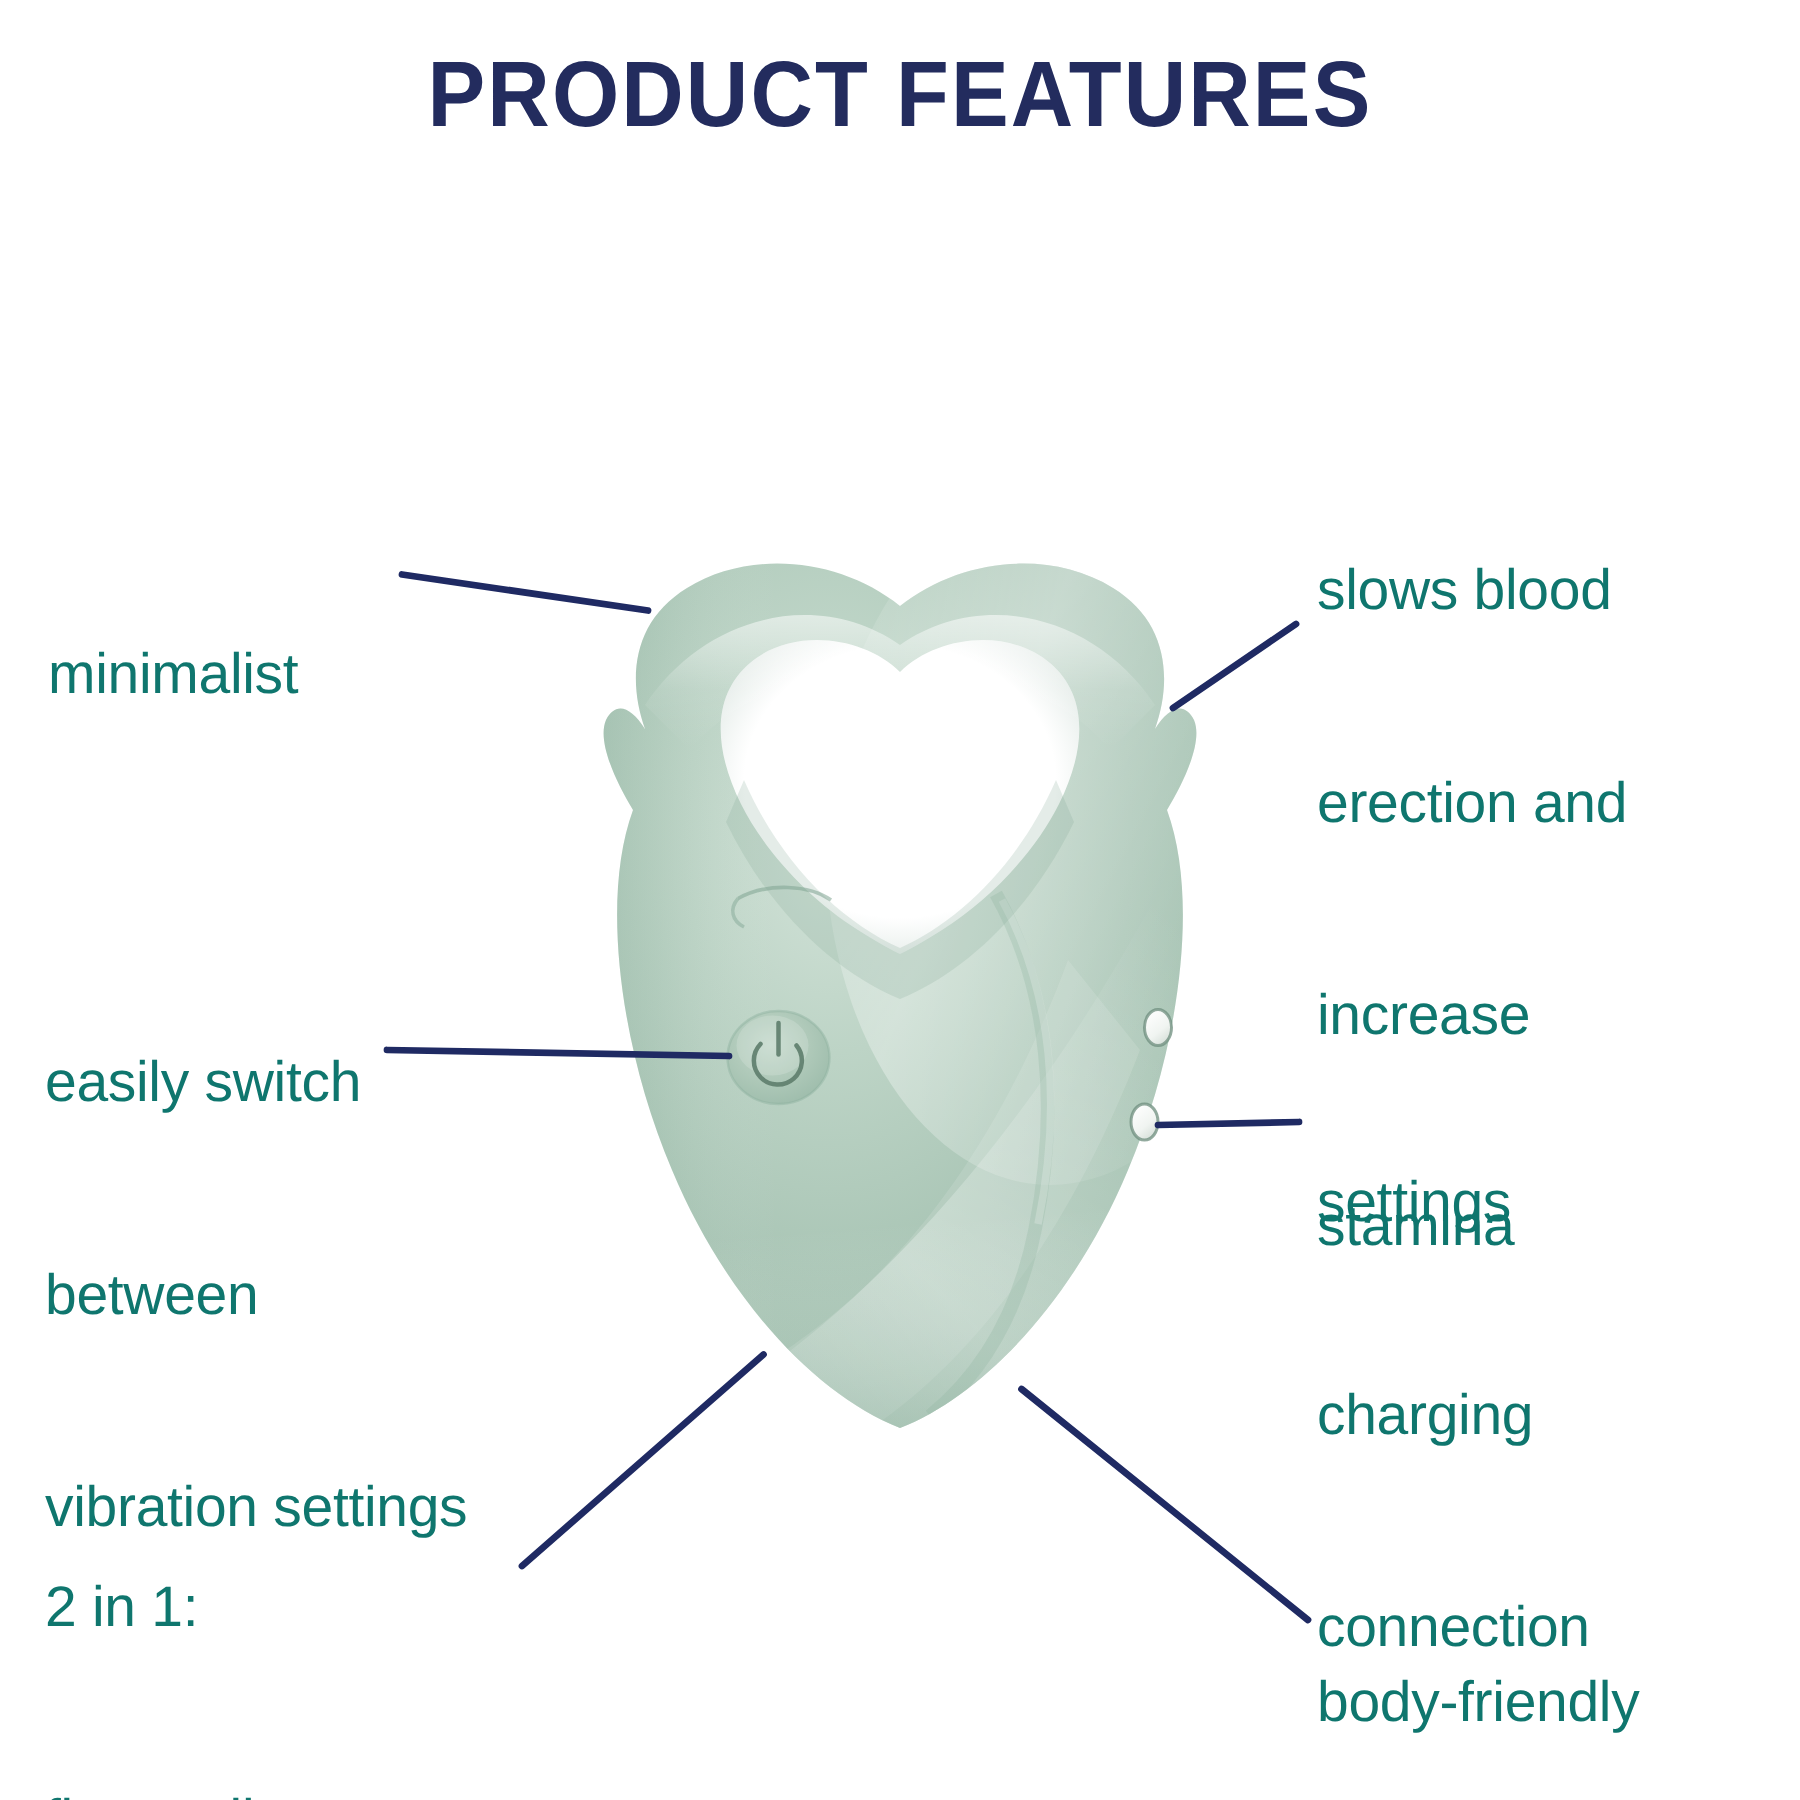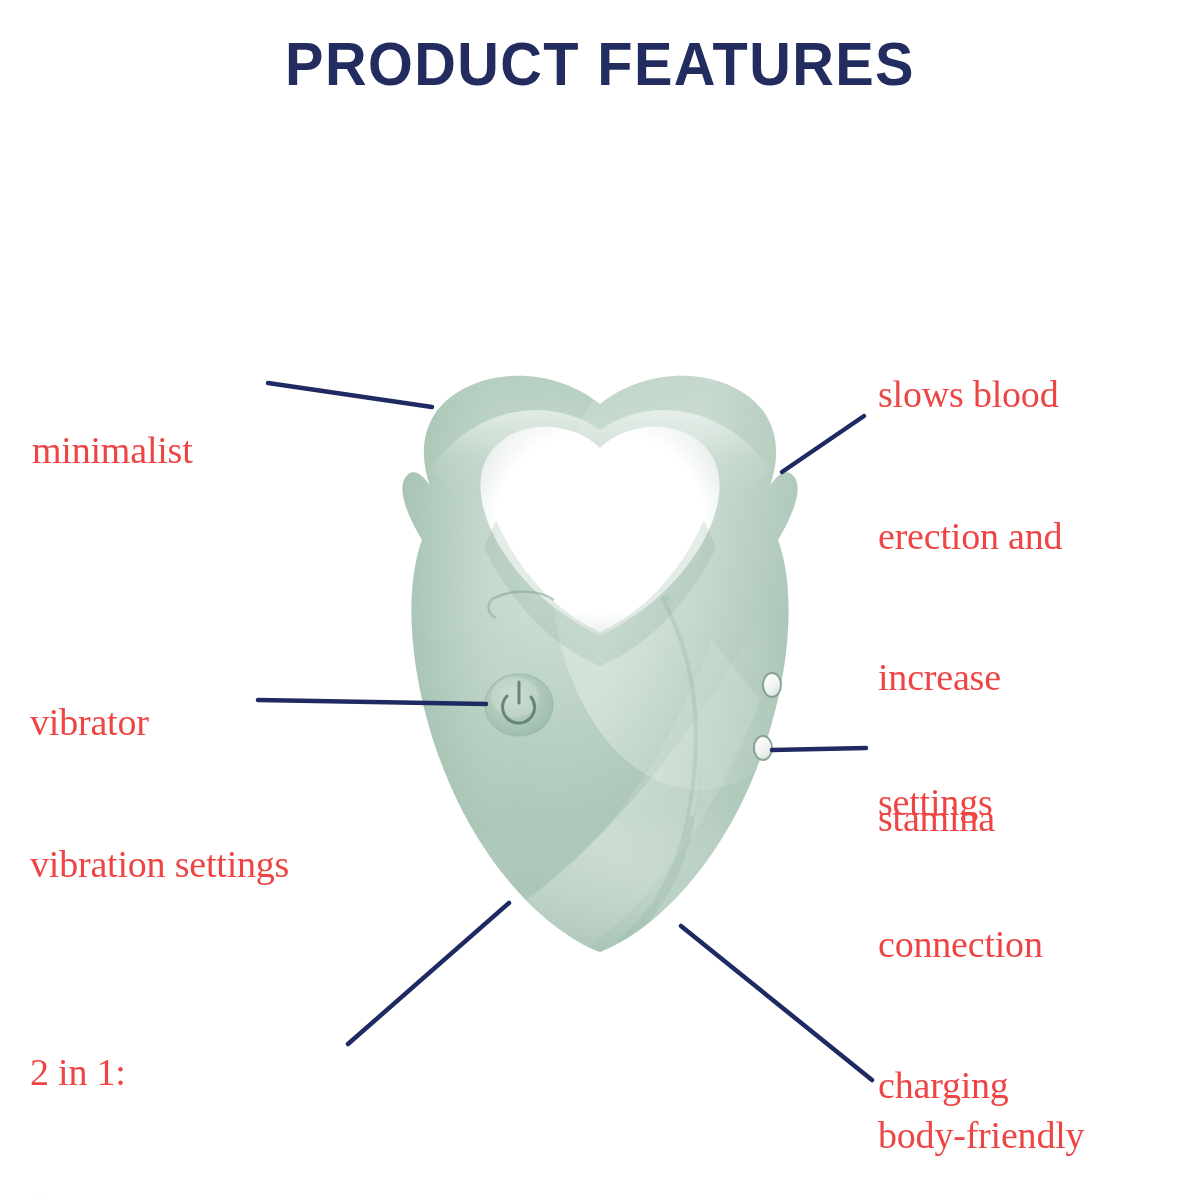--- a/index.html
+++ b/index.html
@@ -28,22 +28,22 @@
     font-size: 62px;
     letter-spacing: 1.5px;
     color: #232C5E;
     transform: scaleX(0.93);
     transform-origin: 50% 50%;
   }
 
   
   .callout {
     position: absolute;
-    color: #ef4444;
-    font-family: Liberation Serif, serif;
+    color: #0f766e;
+    font-family: Liberation Sans, sans-serif;
     font-weight: normal;
     font-size: 38px;
     line-height: 1.24;
     letter-spacing: -0.2px;
     white-space: pre;
   }
   .callout .ln { display: block; }
 
   .c-minimalist   { left: 32px;  top: 333px; }
   .c-switch       { left: 30px;  top: 605px; }
@@ -232,41 +232,42 @@
       <line x1="772" y1="750" x2="866" y2="748"></line>
       <line x1="681" y1="926" x2="872" y2="1080"></line>
     </g>
   </svg>
 
   <div class="callout c-minimalist">
     <span class="ln">minimalist</span>
   </div>
 
   <div class="callout c-switch">
-    <span class="ln">vibrator</span>
+    <span class="ln">easily switch</span>
+    <span class="ln">between</span>
     <span class="ln">vibration settings</span>
   </div>
 
   <div class="callout c-twoinone">
     <span class="ln">2 in 1:</span>
     <span class="ln">finger vibrator</span>
     
   </div>
 
   <div class="callout c-slows">
     <span class="ln">slows blood</span>
     <span class="ln">erection and</span>
     <span class="ln">increase</span>
     <span class="ln">stamina</span>
   </div>
 
   <div class="callout c-magnetic">
     <span class="ln">settings</span>
+    <span class="ln">charging</span>
     <span class="ln">connection</span>
-    <span class="ln">charging</span>
   </div>
 
   <div class="callout c-body">
     <span class="ln">body-friendly</span>
     
   </div>
 
 </div>
 
 </body></html>

